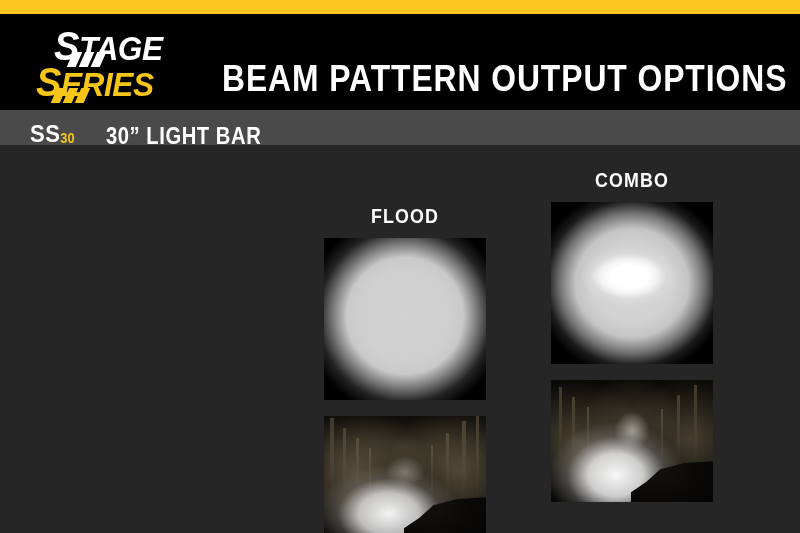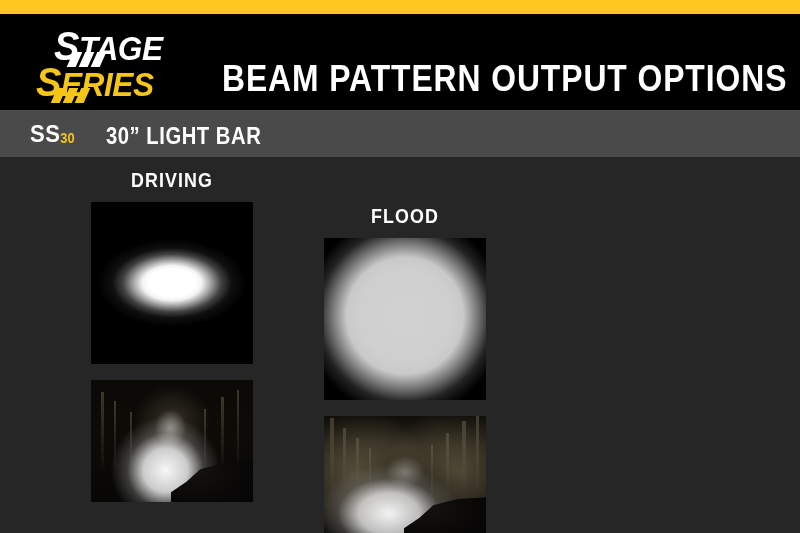--- a/index.html
+++ b/index.html
@@ -60,21 +60,21 @@
     font-family:"Liberation Sans", sans-serif;
     font-size:37px; font-weight:bold;
     letter-spacing:1.1px;
     transform:scaleX(0.86);
     transform-origin:left center;
     white-space:nowrap;
   }
 
   
   .subbar {
-    position:absolute; left:0; top:110px; width:800px; height:47px;
+    position:absolute; left:0; top:110px; width:800px; height:35px;
     background:#4a4a4a;
   }
   .badge {
     position:absolute; left:30px; top:12px;
     font-family:"Liberation Sans", sans-serif;
     font-weight:bold; font-size:24px; line-height:1;
     letter-spacing:0.5px;
     transform:scaleX(0.92); transform-origin:left center;
     white-space:nowrap;
   }
@@ -227,40 +227,20 @@
     </div>
 
     <div class="title">BEAM PATTERN OUTPUT OPTIONS</div>
   </div>
 
   <div class="subbar">
     <div class="badge"><span class="ss">SS</span><span class="num">30</span></div>
     <div class="subtitle">30” LIGHT BAR</div>
   </div>
 
-  <div class="col col-0">
-    <div class="col-label">DRIVING</div>
-    <div class="beam beam-driving">
-      <div class="glow"></div>
-    </div>
-    <div class="road road-driving">
-      <div class="trees"></div>
-      <div class="sidelight"></div>
-      <div class="trunks">
-        <span class="trunk" style="left:6%;width:3px;height:62%;"></span>
-        <span class="trunk" style="left:14%;width:2px;height:55%;"></span>
-        <span class="trunk" style="left:24%;width:2px;height:46%;"></span>
-        <span class="trunk" style="left:70%;width:2px;height:48%;"></span>
-        <span class="trunk" style="left:80%;width:3px;height:58%;"></span>
-        <span class="trunk" style="left:90%;width:2px;height:64%;"></span>
-      </div>
-      <div class="lane"></div>
-      <div class="hood"></div>
-    </div>
-  </div>
 
   <div class="col col-1">
     <div class="col-label">FLOOD</div>
     <div class="beam beam-flood">
       <div class="glow"></div>
     </div>
     <div class="road road-flood">
       <div class="trees"></div>
       <div class="sidelight"></div>
       <div class="trunks">
@@ -271,14 +251,34 @@
         <span class="trunk" style="left:66%;width:2px;height:48%;"></span>
         <span class="trunk" style="left:75%;width:3px;height:58%;"></span>
         <span class="trunk" style="left:85%;width:4px;height:68%;"></span>
         <span class="trunk" style="left:94%;width:3px;height:72%;"></span>
       </div>
       <div class="lane"></div>
       <div class="hood"></div>
     </div>
   </div>
 
+  <div class="col col-2">
+    <div class="col-label">COMBO</div>
+    <div class="beam beam-combo">
+      <div class="glow"></div>
+    </div>
+    <div class="road road-combo">
+      <div class="trees"></div>
+      <div class="sidelight"></div>
+      <div class="trunks">
+        <span class="trunk" style="left:5%;width:3px;height:66%;"></span>
+        <span class="trunk" style="left:13%;width:3px;height:58%;"></span>
+        <span class="trunk" style="left:22%;width:2px;height:50%;"></span>
+        <span class="trunk" style="left:68%;width:2px;height:48%;"></span>
+        <span class="trunk" style="left:78%;width:3px;height:60%;"></span>
+        <span class="trunk" style="left:88%;width:3px;height:68%;"></span>
+      </div>
+      <div class="lane"></div>
+      <div class="hood"></div>
+    </div>
+  </div>
 
 </div>
 
 </body></html>

